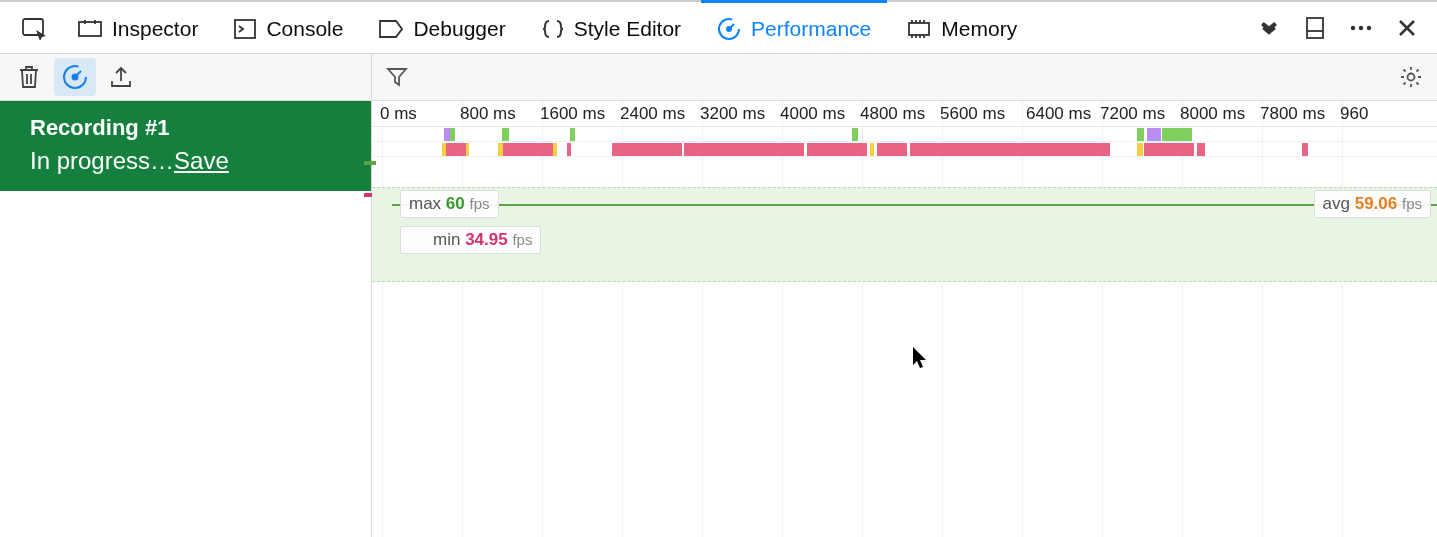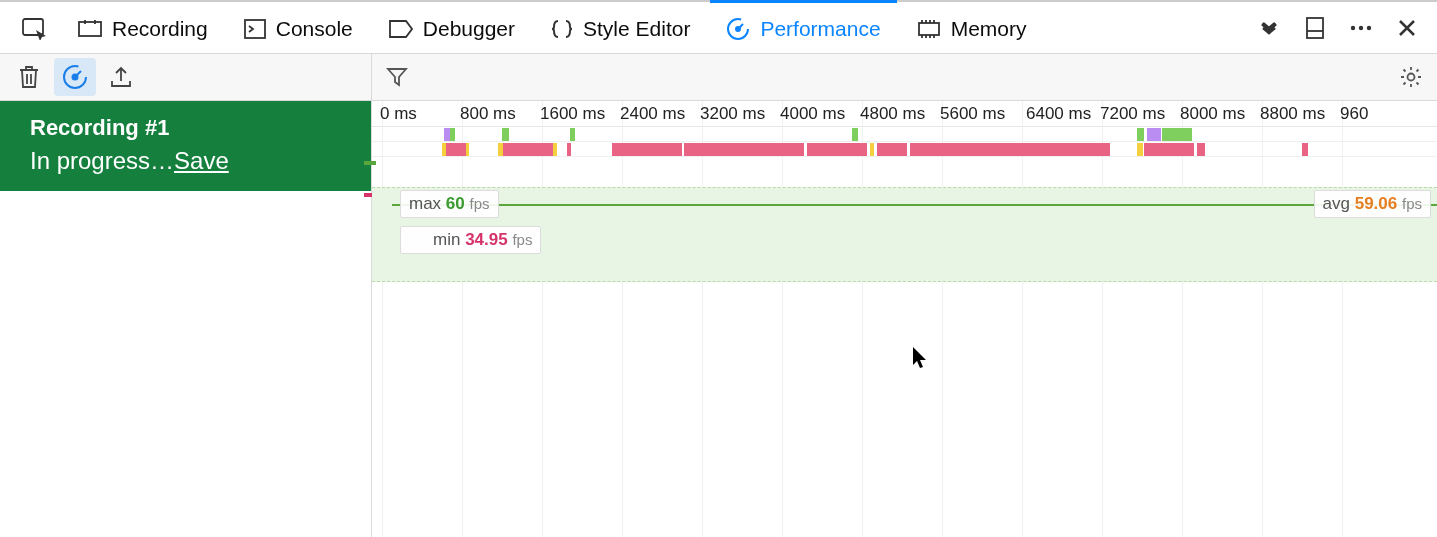--- a/index.html
+++ b/index.html
@@ -194,21 +194,21 @@
     </span>
   </div>
 
   <div class="top-tab">
     <span class="icon">
       <svg width="24" height="20" viewBox="0 0 24 20" fill="none" stroke="#333" stroke-width="1.8">
           <rect x="1" y="3" width="22" height="14"></rect>
           <path d="M7 1 v4 M17 1 v4"></path>
         </svg>
     </span>
-    <span>Recording</span>
+    <span>Inspector</span>
   </div>
 
   <div class="top-tab">
     <span class="icon">
       <svg width="22" height="20" viewBox="0 0 22 20" fill="none" stroke="#333" stroke-width="1.8">
           <rect x="1" y="1" width="20" height="18"></rect>
           <path d="M5 7 l4 3 -4 3"></path>
         </svg>
     </span>
     <span>Console</span>
@@ -350,21 +350,21 @@
           <span class="tick" style="left: 90px;">800 ms</span>
           <span class="tick" style="left: 170px;">1600 ms</span>
           <span class="tick" style="left: 250px;">2400 ms</span>
           <span class="tick" style="left: 330px;">3200 ms</span>
           <span class="tick" style="left: 410px;">4000 ms</span>
           <span class="tick" style="left: 490px;">4800 ms</span>
           <span class="tick" style="left: 570px;">5600 ms</span>
           <span class="tick" style="left: 656px;">6400 ms</span>
           <span class="tick" style="left: 730px;">7200 ms</span>
           <span class="tick" style="left: 810px;">8000 ms</span>
-          <span class="tick" style="left: 890px;">8800 ms</span>
+          <span class="tick" style="left: 890px;">7800 ms</span>
           <span class="tick" style="left: 970px;">960</span>
         </div>
     </div>
 
     <div class="marker-rows">
       <div class="marker-row" id="mrow1">
           <div class="mark purple" style="left: 72px; width: 6px;"></div>
           <div class="mark green" style="left: 78px; width: 5px;"></div>
           <div class="mark green" style="left: 130px; width: 7px;"></div>
           <div class="mark green" style="left: 198px; width: 5px;"></div>

